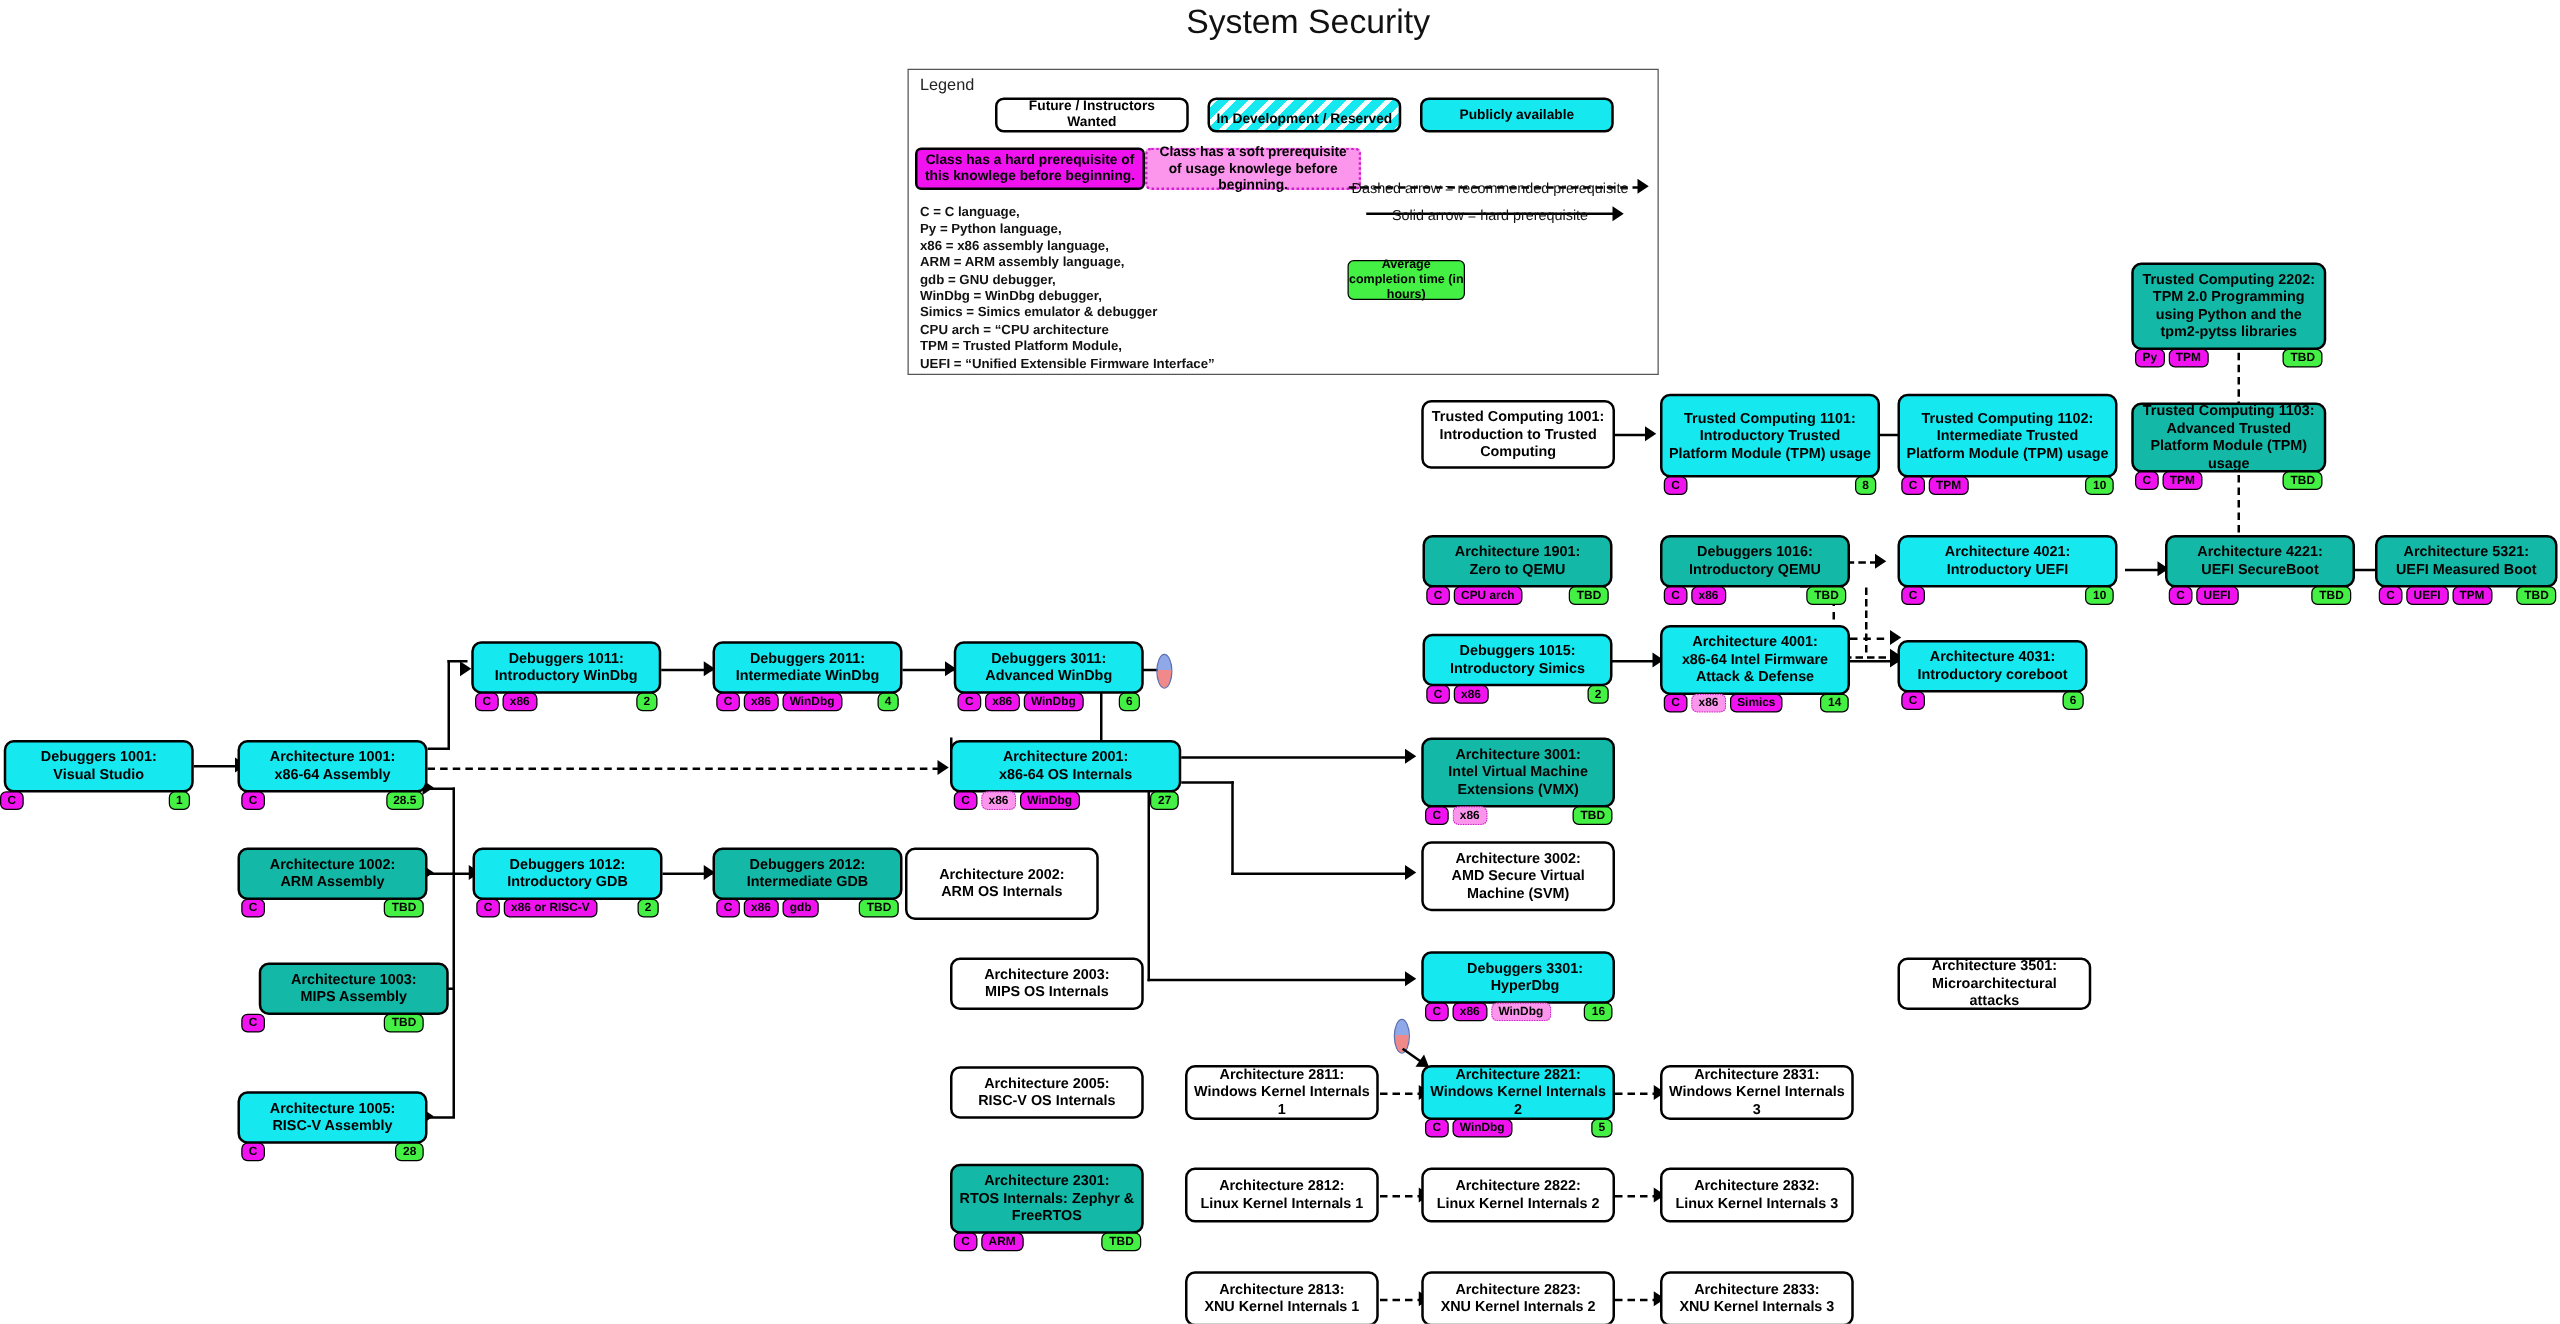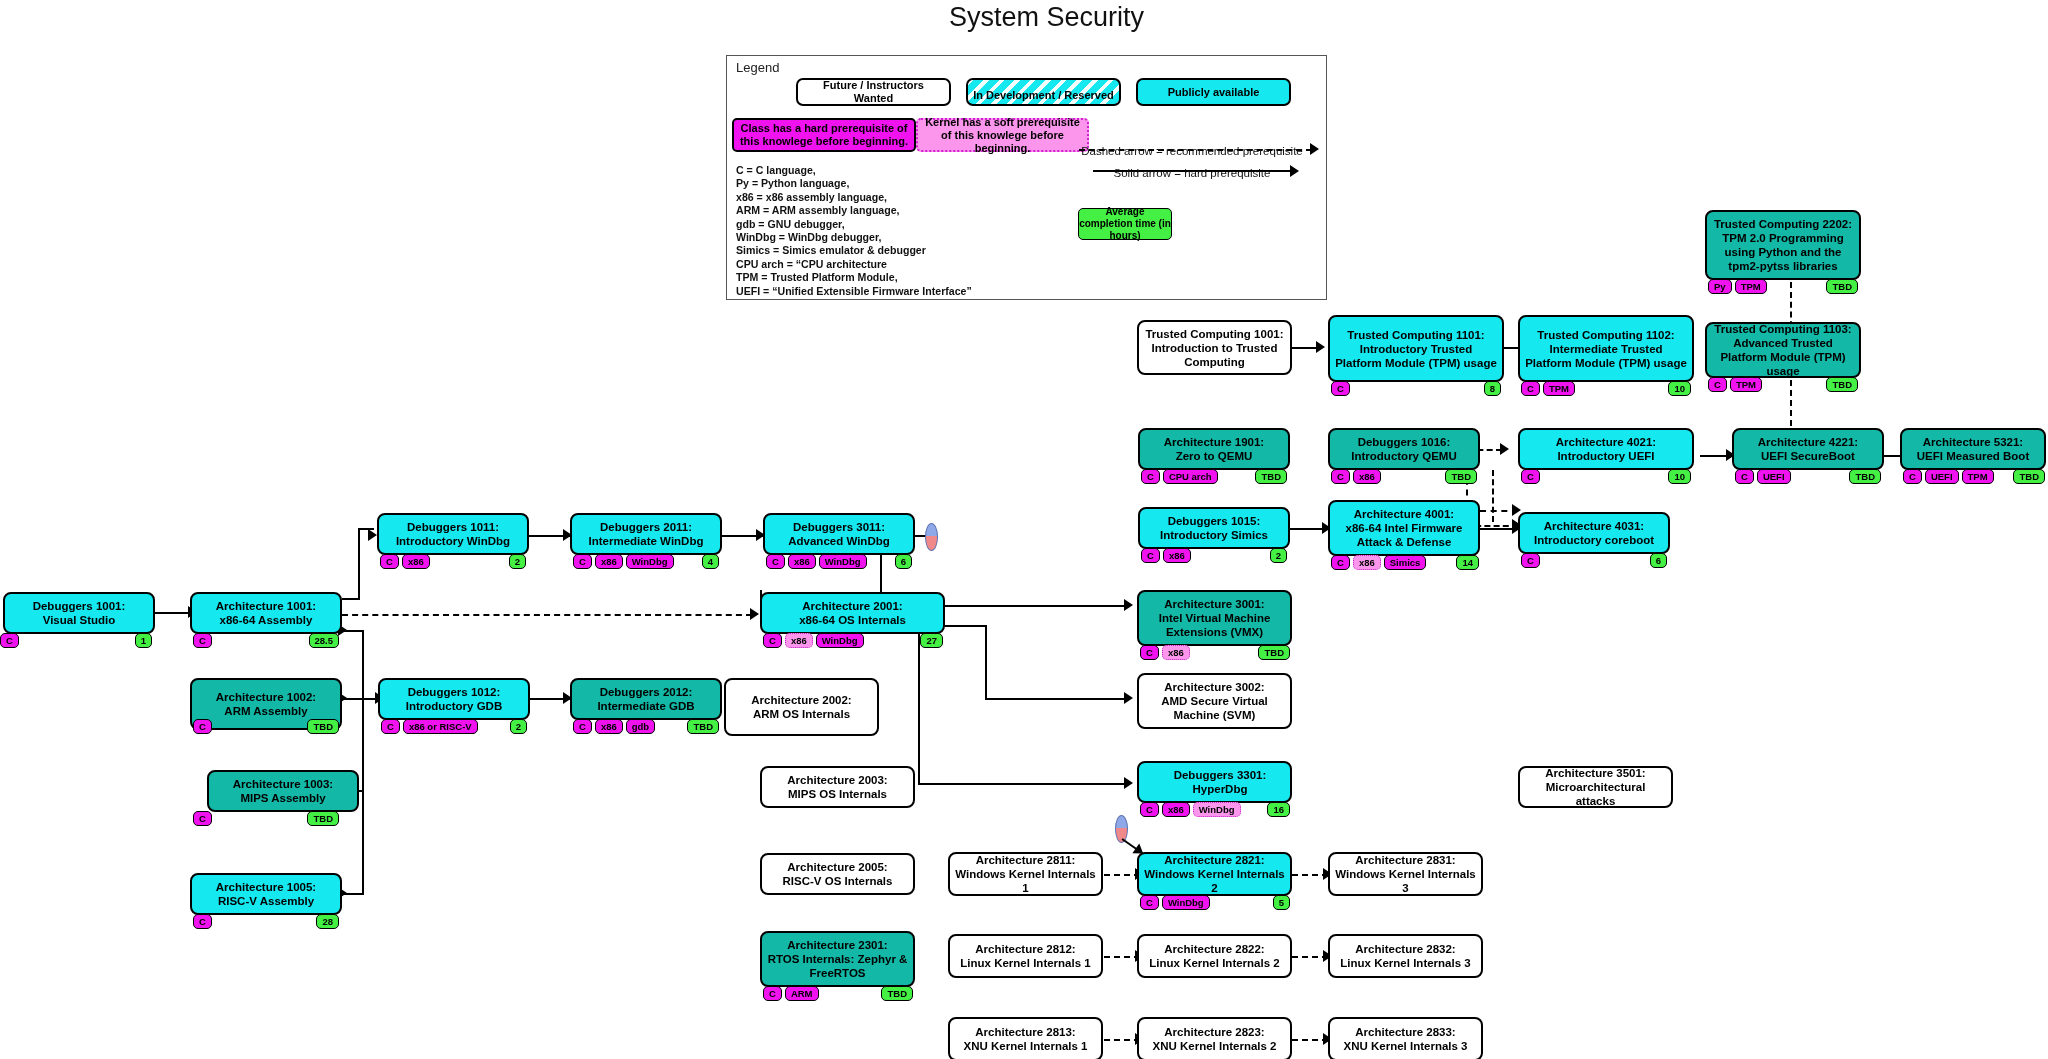--- a/index.html
+++ b/index.html
@@ -88,21 +88,21 @@
     <span>In Development / Reserved</span>
   </div>
   <div class="lg-box lg-cyan" style="left:409px;top:22px;width:155px;height:28px;text-align:right;">
     <span>Publicly available</span>
   </div>
 
   <div class="lg-box lg-hard" style="left:5px;top:62px;width:184px;height:34px;">
     <span>Class has a hard prerequisite of this knowlege before beginning.</span>
   </div>
   <div class="lg-box lg-soft" style="left:189px;top:62px;width:173px;height:34px;">
-    <span>Kernel has a soft prerequisite of this knowlege before beginning.</span>
+    <span>Class has a soft prerequisite of usage knowlege before beginning.</span>
   </div>
 
   <div class="dash-h" style="left:352px;top:93px;width:233px;"></div>
   <div class="ah" style="left:583px;top:87px;"></div>
   <div id="arrowlbl-dash">Dashed arrow = recommended prerequisite</div>
 
   <div class="ln h" style="left:366px;top:114px;width:200px;"></div>
   <div class="ah" style="left:563px;top:109px;"></div>
   <div id="arrowlbl-solid">Solid arrow = hard prerequisite</div>
 
@@ -389,21 +389,21 @@
 
 <div class="node n-cyan" style="left:190px;top:592px;width:152px;height:42px;">
   <span>Architecture 1001:<br>x86-64 Assembly</span>
   </div>
 <div class="tags" style="left:193px;top:633px;width:146px;">
   <span class="tag t-hard">C</span>
   <span class="spacer"></span>
   <span class="tag t-hours">28.5</span>
   </div>
 
-<div class="node n-dev hatch" style="left:190px;top:678px;width:152px;height:52px;">
+<div class="node n-dev hatch" style="left:190px;top:678px;width:152px;height:42px;">
   <span>Architecture 1002:<br>ARM Assembly</span>
   </div>
 <div class="tags" style="left:193px;top:719px;width:146px;">
   <span class="tag t-hard">C</span>
   <span class="spacer"></span>
   <span class="tag t-hours">TBD</span>
   </div>
 
 <div class="node n-dev hatch" style="left:207px;top:770px;width:152px;height:42px;">
   <span>Architecture 1003:<br>MIPS Assembly</span>

